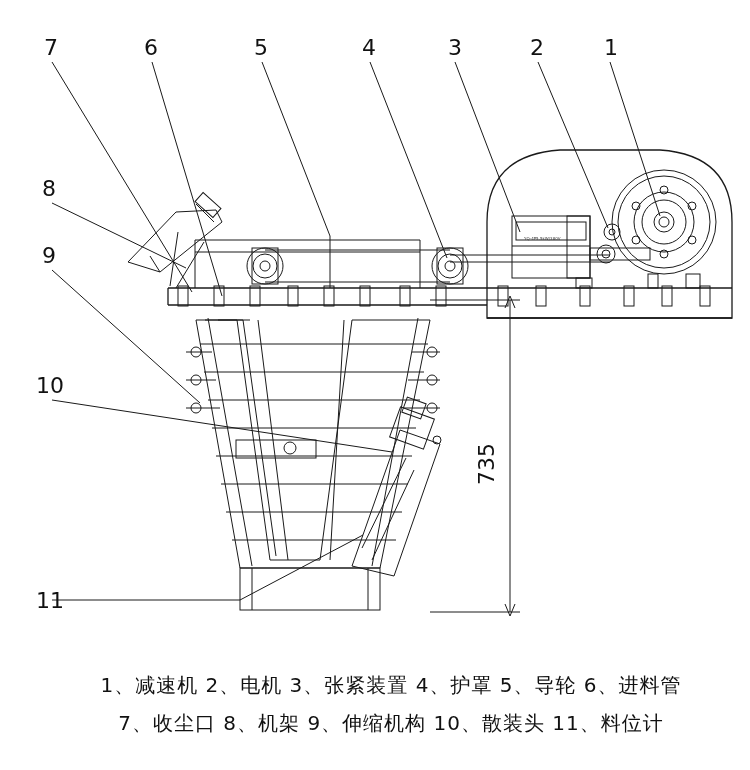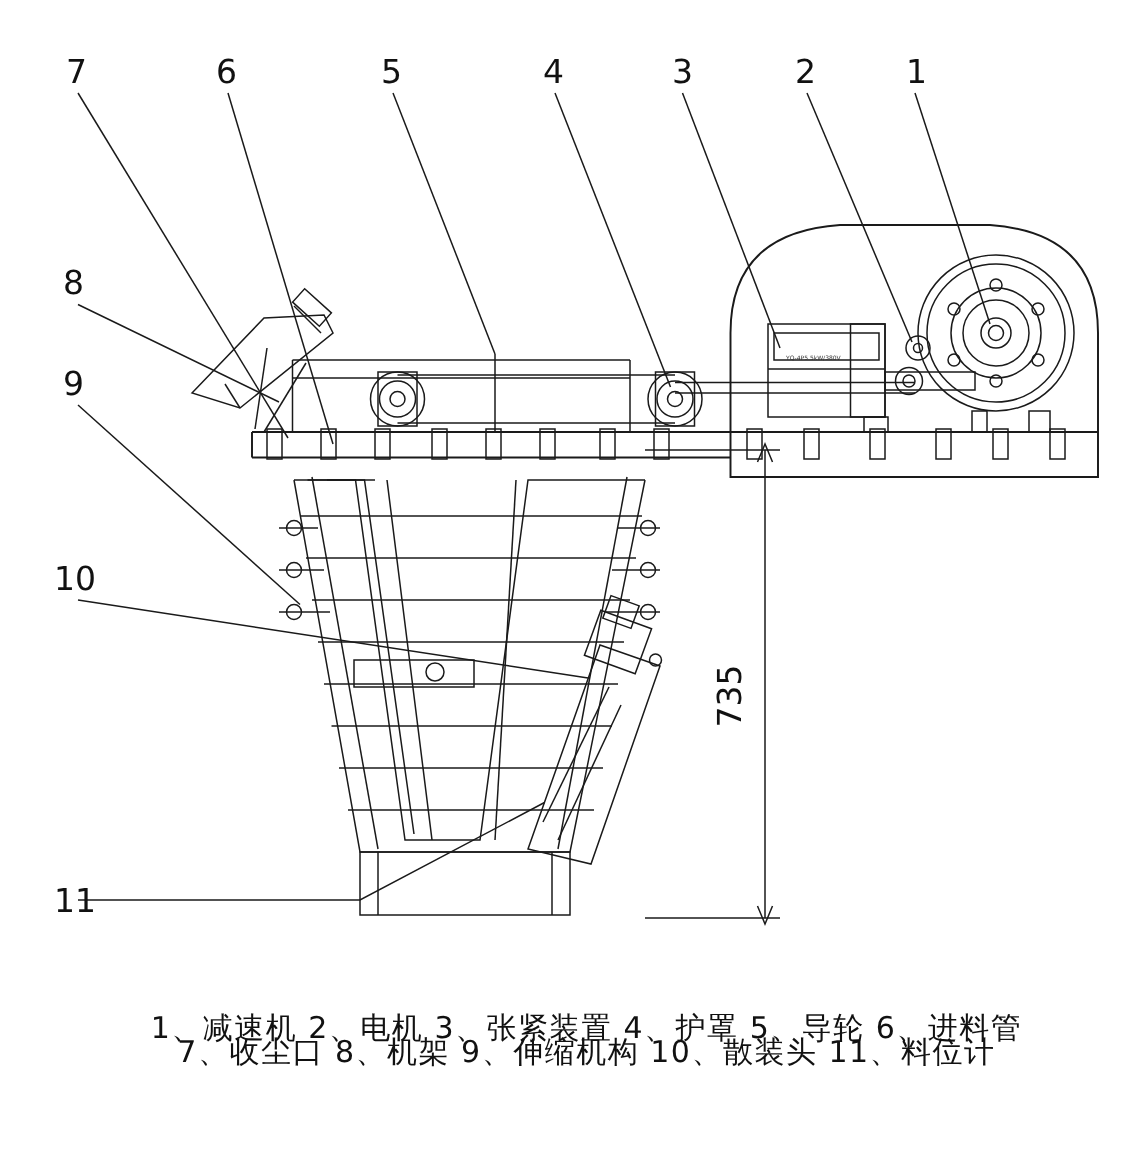--- a/index.html
+++ b/index.html
@@ -19,21 +19,21 @@
     left:0;right:0;
     text-align:center;
     font-size:20px;
     font-family:"DejaVu Sans", sans-serif;
     letter-spacing:1px;
     font-weight:400;
     color:#111;
     padding-left:32px;
   }
   #legend-line-1{top:672px;}
-  #legend-line-2{top:688px;}
+  #legend-line-2{top:710px;}
   .callout-num{
     font-family:"DejaVu Sans", sans-serif;
     font-size:22px;
     fill:#111;
   }
   .dim-num{
     font-family:"DejaVu Sans", sans-serif;
     font-size:22px;
     fill:#111;
   }

